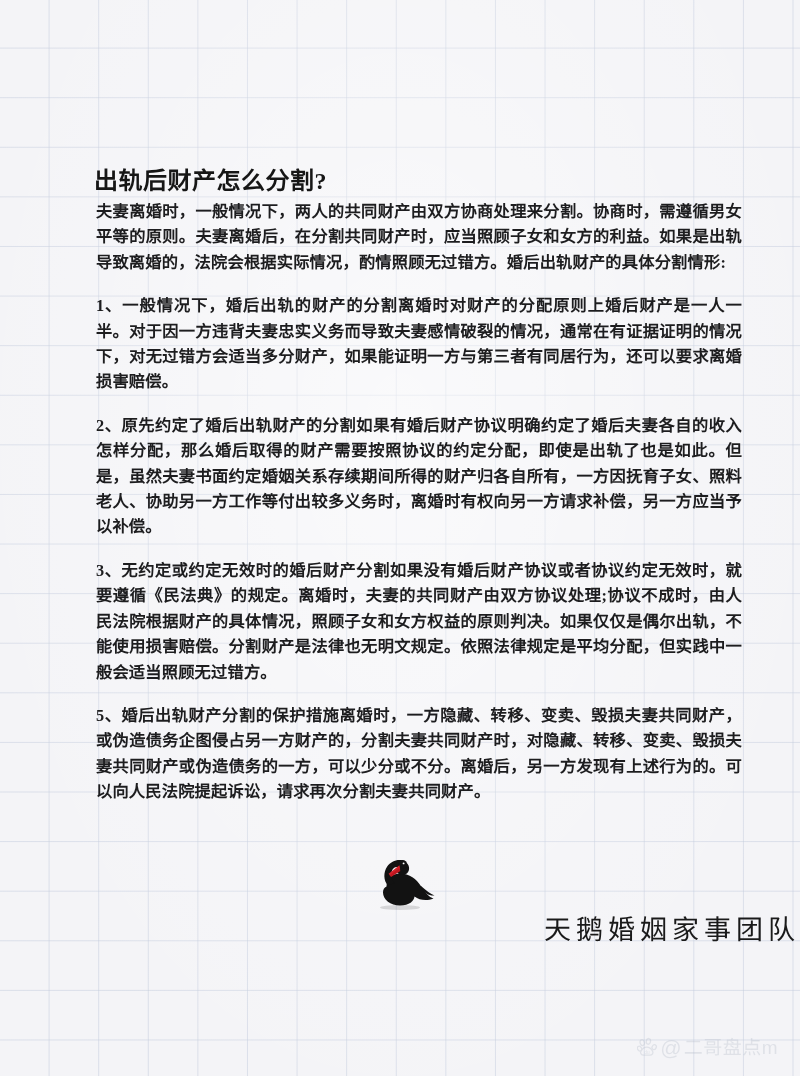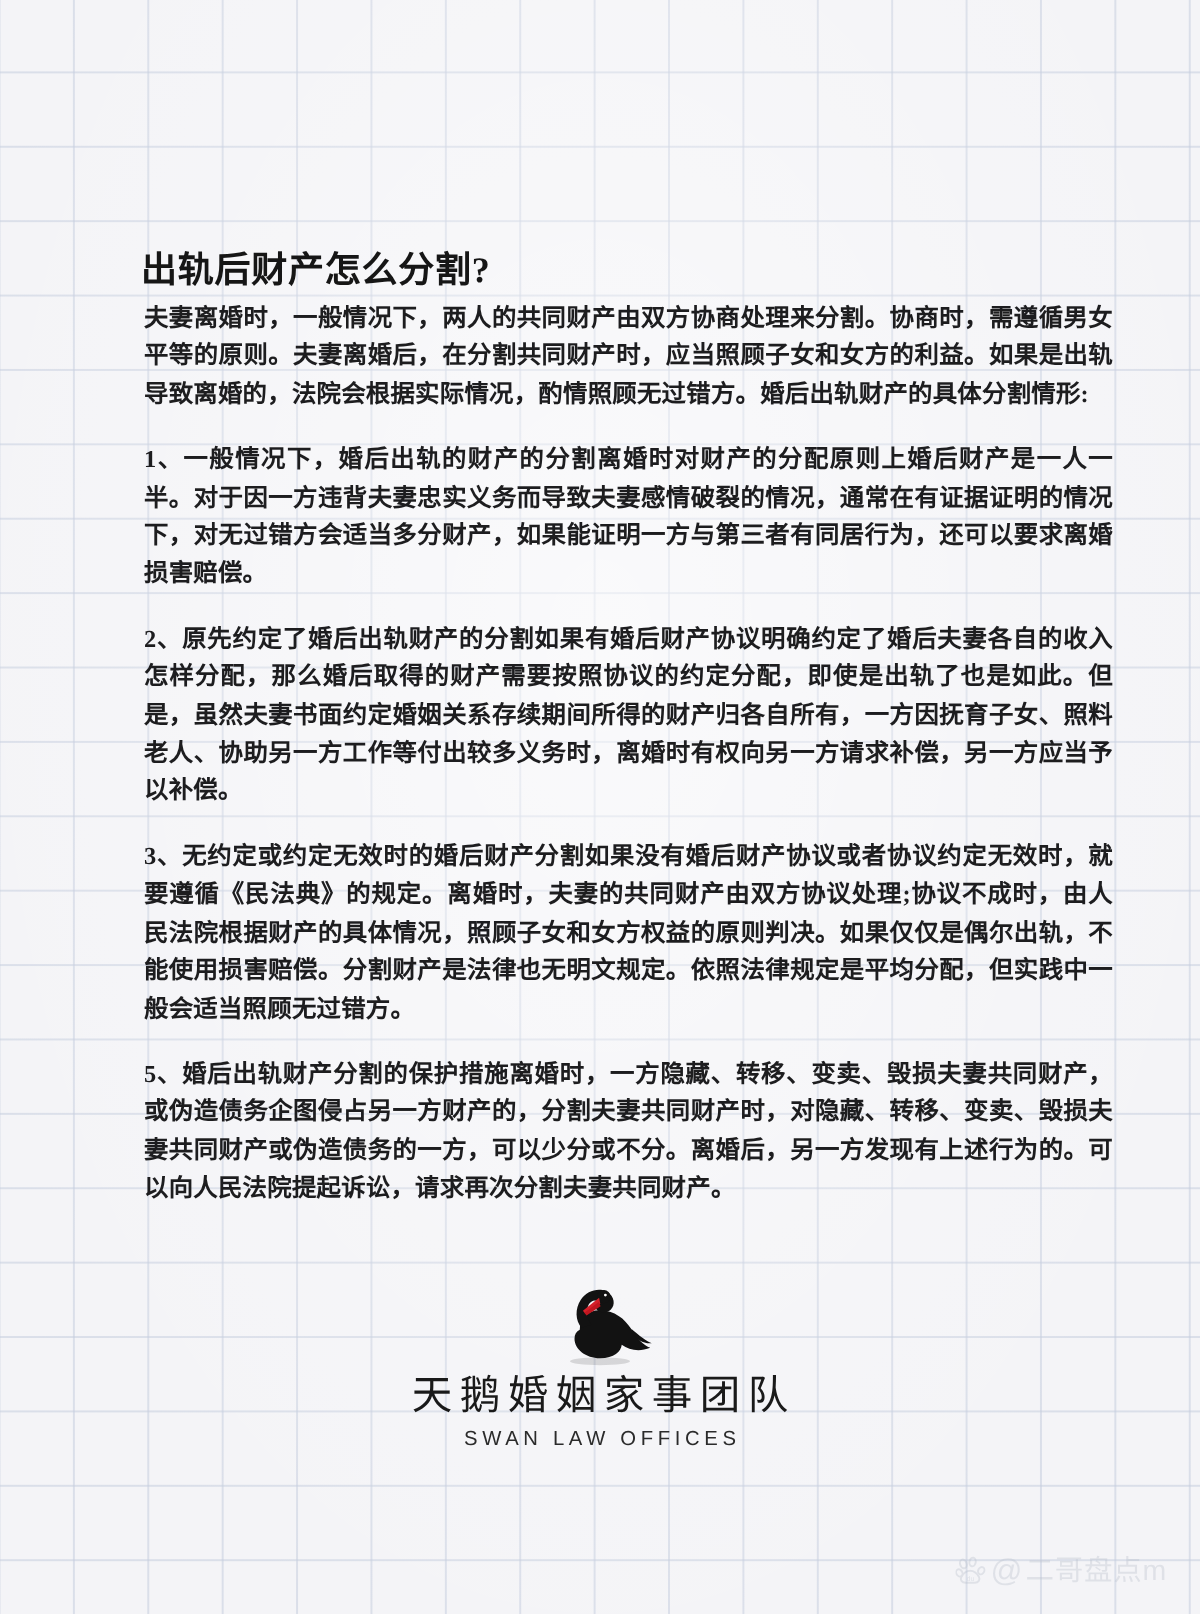--- a/index.html
+++ b/index.html
@@ -98,20 +98,21 @@
   }
   #brand-name-cn {
     margin: 2px 0 0 0;
     font-family: "Liberation Serif", "DejaVu Serif", serif;
     font-size: 27px;
     line-height: 33px;
     letter-spacing: 5px;
     text-indent: 5px;
     color: #1a1a1a;
     font-weight: normal;
+    text-align: right;
   }
   #brand-name-en {
     margin: 3px 0 0 0;
     font-family: "Liberation Sans", "DejaVu Sans", sans-serif;
     font-size: 13.5px;
     line-height: 17px;
     letter-spacing: 3.1px;
     text-indent: 3.1px;
     color: #2b2b2b;
     font-weight: normal;
@@ -191,21 +192,20 @@
 
       <circle cx="39.6" cy="12.4" r="4.4" fill="#121212"></circle>
 
       <path d="M36.4 13.2 L25.6 21.8 L27.2 23.8 L37.2 17.2 Z" fill="#d5202a"></path>
       <path d="M36.2 16.0 L26.6 23.2 L28.0 25.0 L37.4 18.9 Z" fill="#c0161f"></path>
 
       <circle cx="40.6" cy="11.4" r="0.95" fill="#ffffff"></circle>
     </svg>
 
     <div id="brand-name-cn">天鹅婚姻家事团队</div>
-    <div id="brand-name-en">SWAN LAW OFFICES</div>
   </div>
 
   <div id="watermark">
     <svg class="wm-paw" viewBox="0 0 24 24" aria-hidden="true">
       <g fill="none" stroke="#b8bfcb" stroke-width="1.5">
         <ellipse cx="6.0" cy="6.4" rx="2.5" ry="3.4" transform="rotate(-18 6.0 6.4)"></ellipse>
         <ellipse cx="13.0" cy="5.0" rx="2.4" ry="3.3" transform="rotate(12 13.0 5.0)"></ellipse>
         <ellipse cx="2.9" cy="13.3" rx="2.3" ry="2.9" transform="rotate(-32 2.9 13.3)"></ellipse>
         <ellipse cx="19.6" cy="11.6" rx="2.3" ry="2.9" transform="rotate(28 19.6 11.6)"></ellipse>
         <path d="M11.2 11.6c3.1 0 5.4 2.4 6.6 4.6 1.2 2.3-.3 4.6-3.1 4.6H7.6c-2.8 0-4.3-2.3-3.1-4.6 1.2-2.2 3.5-4.6 6.7-4.6z"></path>

